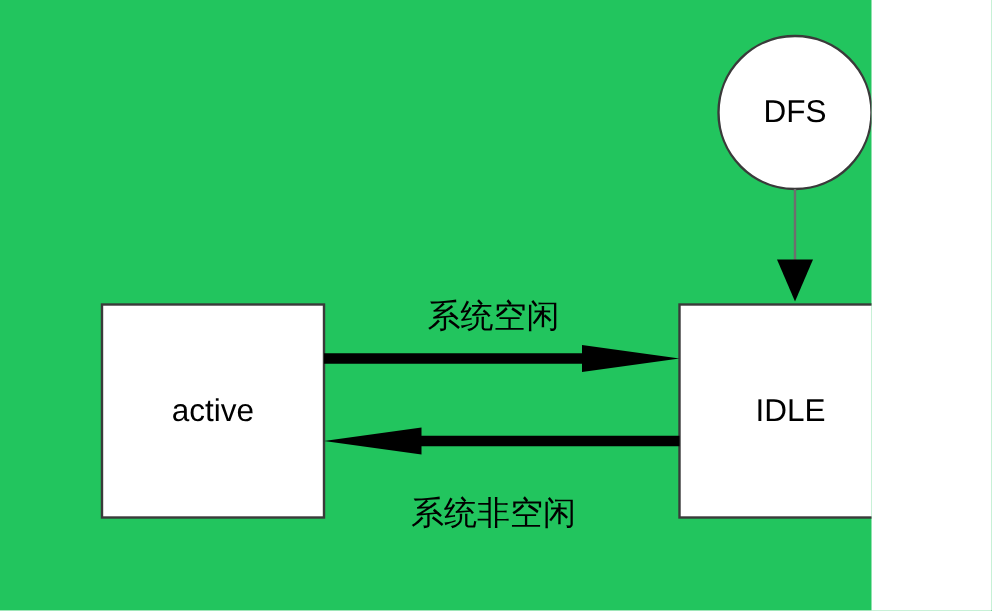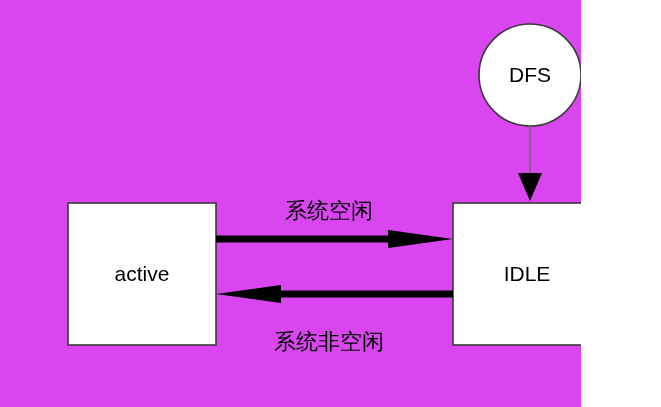--- a/index.html
+++ b/index.html
@@ -7,21 +7,21 @@
     padding: 0;
     background: #ffffff;
   }
   body {
     font-family: "Liberation Sans", "DejaVu Sans", sans-serif;
   }
   #canvas {
     position: relative;
     width: 581px;
     height: 407px;
-    background: #d946ef;
+    background: #22c55e;
     overflow: hidden;
   }
   #diagram-svg {
     position: absolute;
     left: 0;
     top: 0;
     width: 661px;
     height: 407px;
   }
   .node-label {

